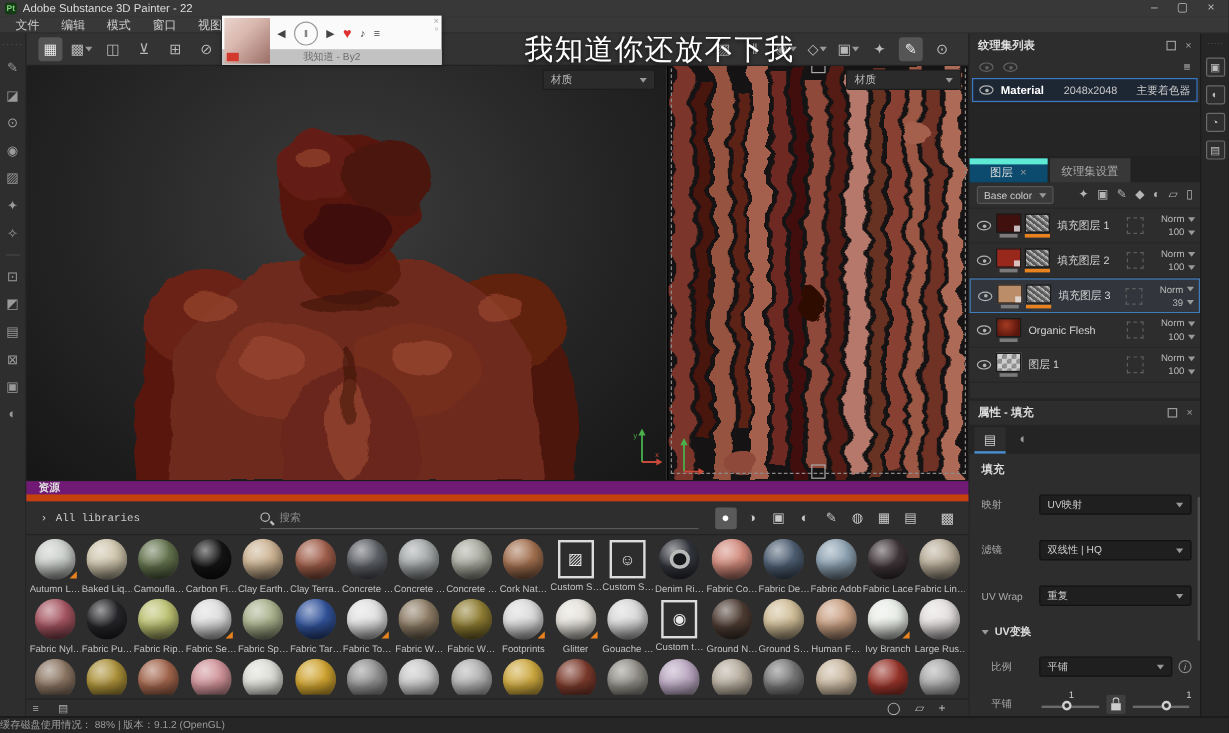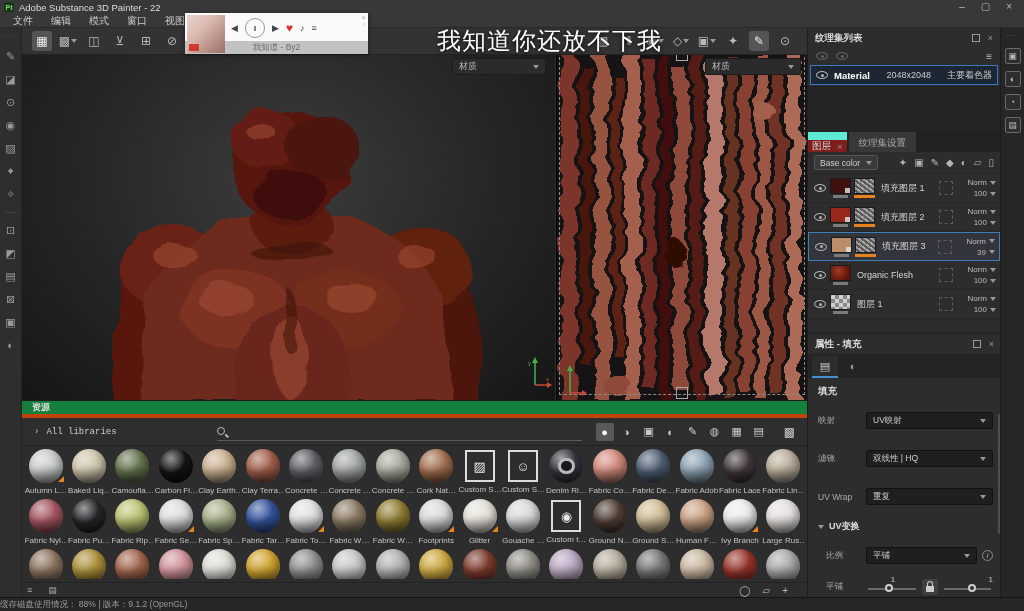--- a/index.html
+++ b/index.html
@@ -61,21 +61,21 @@
   .ts-toolbar{height:16px;display:flex;align-items:center;gap:8px;padding:0 8px;background:#2d2d2d;}
   .ts-toolbar .right{margin-left:auto;color:#bbb;font-size:10px;}
   .ts-row{height:20px;margin:1px 2px;display:flex;align-items:center;gap:6px;padding:0 5px;
           background:#1d2633;border:1px solid #3a78c2;}
   .ts-row .nm{color:#fff;font-weight:bold;font-size:9.5px;}
   .ts-row .res{margin-left:auto;color:#c9c9c9;font-size:9px;}
   .ts-row .shd{color:#c9c9c9;font-size:9px;margin-left:10px;}
   .ts-empty{height:44px;background:#252525;border-top:1px solid #222;}
   
   .ltabs{height:22px;background:#222;display:flex;align-items:flex-end;}
-  .ltab{height:20px;display:flex;align-items:center;gap:6px;padding:0 4px;font-size:9.5px;color:#ddd;background:#7f1d1d;border-top:8px solid #5eead4;}
+  .ltab{height:20px;display:flex;align-items:center;gap:6px;padding:0 17px;font-size:9.5px;color:#ddd;background:#0c4a6e;border-top:5px solid #5eead4;}
   .ltab .x{color:#999;}
   .ltab2{height:20px;display:flex;align-items:center;padding:0 10px;font-size:9.5px;color:#aaa;background:#383838;margin-left:2px;border-top:2px solid #383838;}
   .lbar{height:22px;display:flex;align-items:center;padding:0 6px;background:#2d2d2d;border-bottom:1px solid #262626;}
   .basecolor{height:15px;background:#3a3a3a;border:1px solid #555;border-radius:2px;display:flex;align-items:center;gap:6px;padding:0 5px;font-size:8.5px;color:#ccc;}
   .lbar .lic{margin-left:auto;display:flex;gap:7px;color:#b5b5b5;font-size:10px;}
   .layers{}
   .layer{height:29px;display:flex;align-items:center;padding:0 4px;position:relative;background:#2d2d2d;border-bottom:1px solid #272727;}
   .layer.sel{background:#32363c;border:1px solid #3f7cba;}
   .thw{display:flex;flex-direction:column;align-items:center;margin-right:3px;}
   .th{width:21px;height:16px;border:1px solid #1a1a1a;position:relative;}
@@ -113,21 +113,21 @@
   .mdivide{height:1px;background:#3c3c3c;margin:6px 0;}
   .mathead{display:flex;align-items:center;color:#ddd;font-weight:bold;font-size:9.5px;margin:4px 0 7px;}
   .mathead .mh{margin-left:auto;color:#bbb;font-weight:normal;}
   .pscroll{position:absolute;right:0px;top:80px;width:3px;height:120px;background:#4f4f4f;border-radius:2px;}
   
   .rstrip{position:absolute;left:1000px;top:28px;width:24px;height:569px;background:#262626;border-left:1px solid #1c1c1c;display:flex;flex-direction:column;align-items:center;padding-top:3px;}
   .rstrip .dots{color:#555;font-size:8px;margin-bottom:8px;}
   .rsbtn{width:16px;height:16px;border:1px solid #6a6a6a;border-radius:2px;color:#bbb;font-size:9px;display:flex;align-items:center;justify-content:center;margin-bottom:7px;background:#2e2e2e;}
   
   .shelf{position:absolute;left:22px;top:400px;width:785px;height:197px;background:#2d2d2d;border-top:1px solid #1c1c1c;}
-  .shelf-title{height:17px;display:flex;align-items:center;padding:0 10px;color:#ddd;font-size:9px;font-weight:bold;background:#15803d;border-bottom:4px solid #c2410c;}
+  .shelf-title{height:17px;display:flex;align-items:center;padding:0 10px;color:#ddd;font-size:9px;font-weight:bold;background:#701a75;border-bottom:6px solid #c2410c;}
   .shelf-bar{height:28px;display:flex;align-items:center;padding:0 12px;background:#2e2e2e;border-bottom:1px solid #222;}
   .libdd{display:flex;align-items:center;gap:7px;color:#ccc;font-size:9px;font-family:"Liberation Mono","DejaVu Sans Mono",monospace;}
   .searchwrap{display:flex;align-items:center;margin-left:100px;flex:1;max-width:380px;border-bottom:1px solid #5a5a5a;height:18px;gap:6px;}
   .i-search{width:8px;height:8px;border:1.5px solid #bbb;border-radius:50%;position:relative;flex:none;}
   .i-search:after{content:"";position:absolute;left:7px;top:7px;width:4px;height:1.5px;background:#bbb;transform:rotate(45deg);}
   .search{background:transparent;border:none;outline:none;color:#ccc;font-size:9px;width:100%;}
   .search::placeholder{color:#8a8a8a;}
   .filters{display:flex;align-items:center;gap:4px;margin-left:14px;}
   .fbtn{width:18px;height:18px;border-radius:2px;display:flex;align-items:center;justify-content:center;color:#c9c9c9;font-size:11px;}
   .fbtn.act{background:#5a5a5a;color:#fff;}
@@ -655,20 +655,21 @@
 
   <div class="shelf">
     <div class="shelf-title">资源</div>
     <div class="shelf-bar">
       <span class="libdd">
         <span>›</span>
         <span>All libraries</span>
       </span>
       <span class="searchwrap">
         <span class="i-search"></span>
+        <input class="search" placeholder="搜索" style="">
       </span>
       <span class="filters" id="shelf-filters">
           <span class="fbtn act">●</span>
           <span class="fbtn">◑</span>
           <span class="fbtn">▣</span>
           <span class="fbtn">◐</span>
           <span class="fbtn">✎</span>
           <span class="fbtn">◍</span>
           <span class="fbtn">▦</span>
           <span class="fbtn">▤</span>

